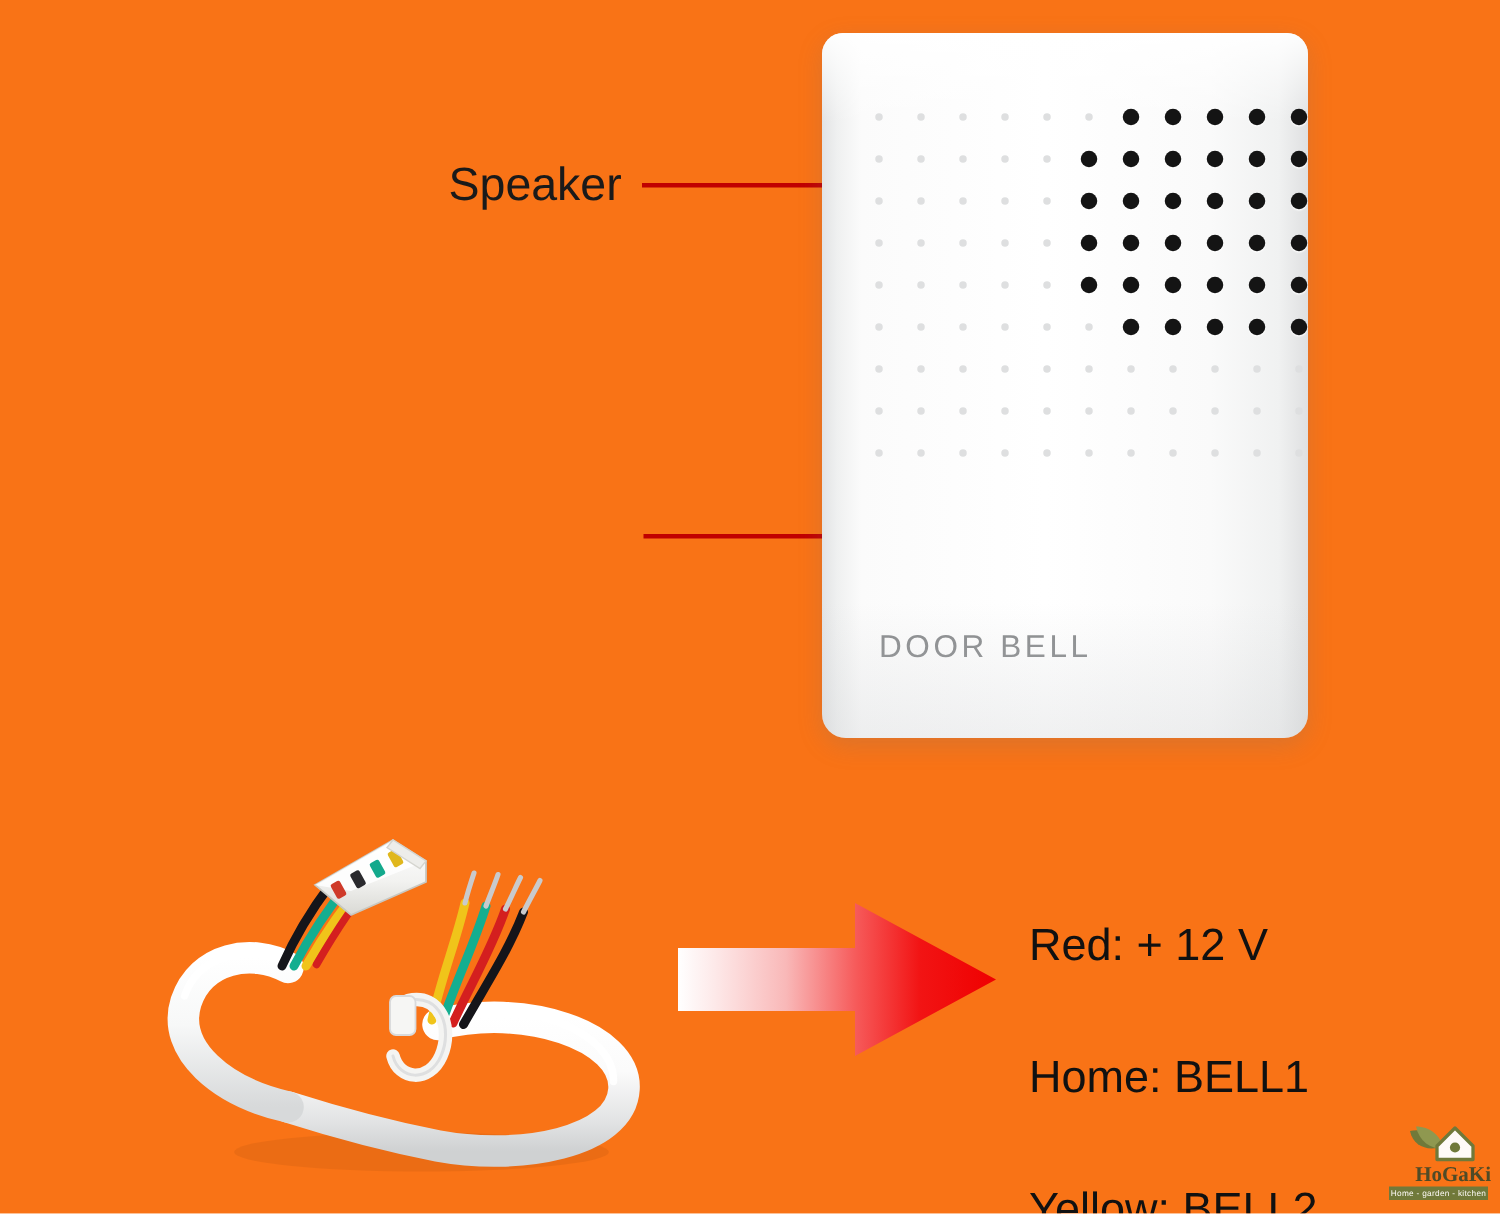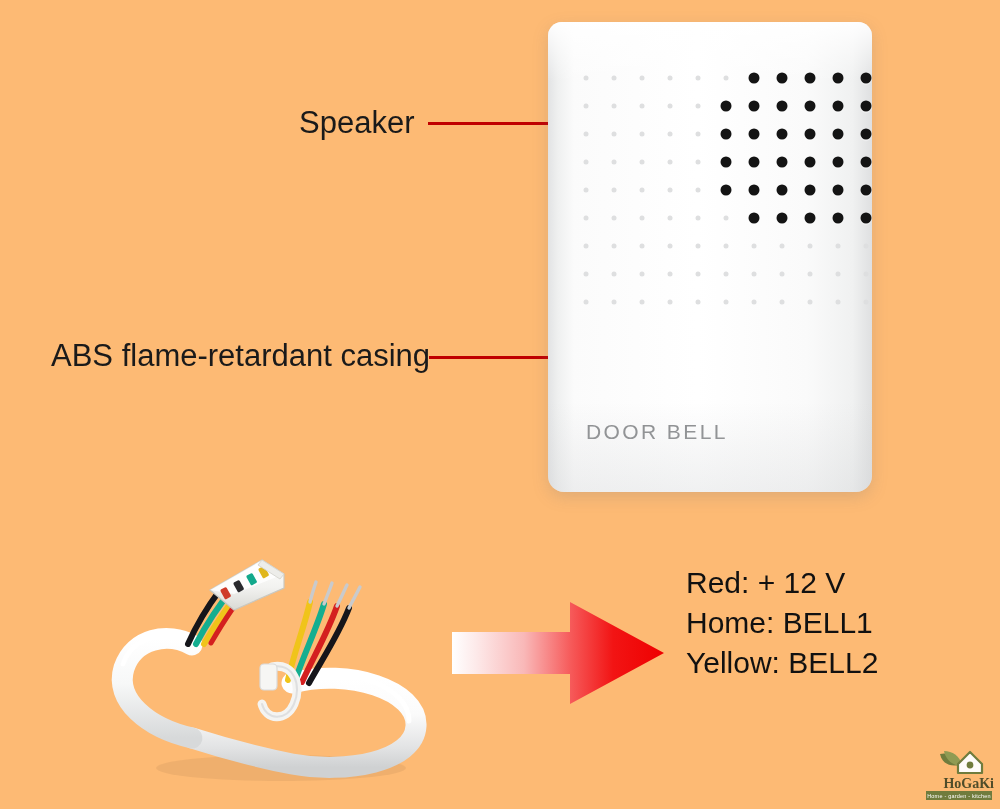--- a/index.html
+++ b/index.html
@@ -8,21 +8,21 @@
     padding: 0;
     background: #ffffff;
   }
   body {
     font-family: "Liberation Sans", sans-serif;
   }
   #stage {
     position: relative;
     width: 1000px;
     height: 809px;
-    background: #fdba74;
+    background: #f97316;
     overflow: hidden;
   }
 
   
   .anno-label {
     position: absolute;
     color: #1a1a1a;
     font-family: "Liberation Sans", sans-serif;
     font-size: 31px;
     font-weight: 400;
@@ -155,21 +155,21 @@
   #legend {
     position: absolute;
     left: 686px;
     top: 563px;
     color: #111111;
     font-family: "Liberation Sans", sans-serif;
     font-size: 30px;
     line-height: 40px;
     white-space: nowrap;
   }
-  #legend .legend-line { display: block; }
+  #legend .legend-line { display: block; margin-top: 48px; }
 
   
   #watermark {
     position: absolute;
     left: 924px;
     top: 748px;
     width: 70px;
     height: 56px;
     opacity: 0.97;
   }
@@ -200,21 +200,20 @@
 <body>
 
 <div id="stage">
 
   <div class="anno-label" id="label-speaker">Speaker</div>
   <div class="leader" id="leader-speaker">
     <div class="shaft"></div>
     <div class="head"></div>
   </div>
 
-  <div class="anno-label" id="label-casing">ABS flame-retardant casing</div>
   <div class="leader" id="leader-casing">
     <div class="shaft"></div>
     <div class="head"></div>
   </div>
 
   <div id="device">
     <div id="device-top-sheen"></div>
     <div id="dot-field">
         <div class="dot faint"></div>
         <div class="dot faint"></div>

